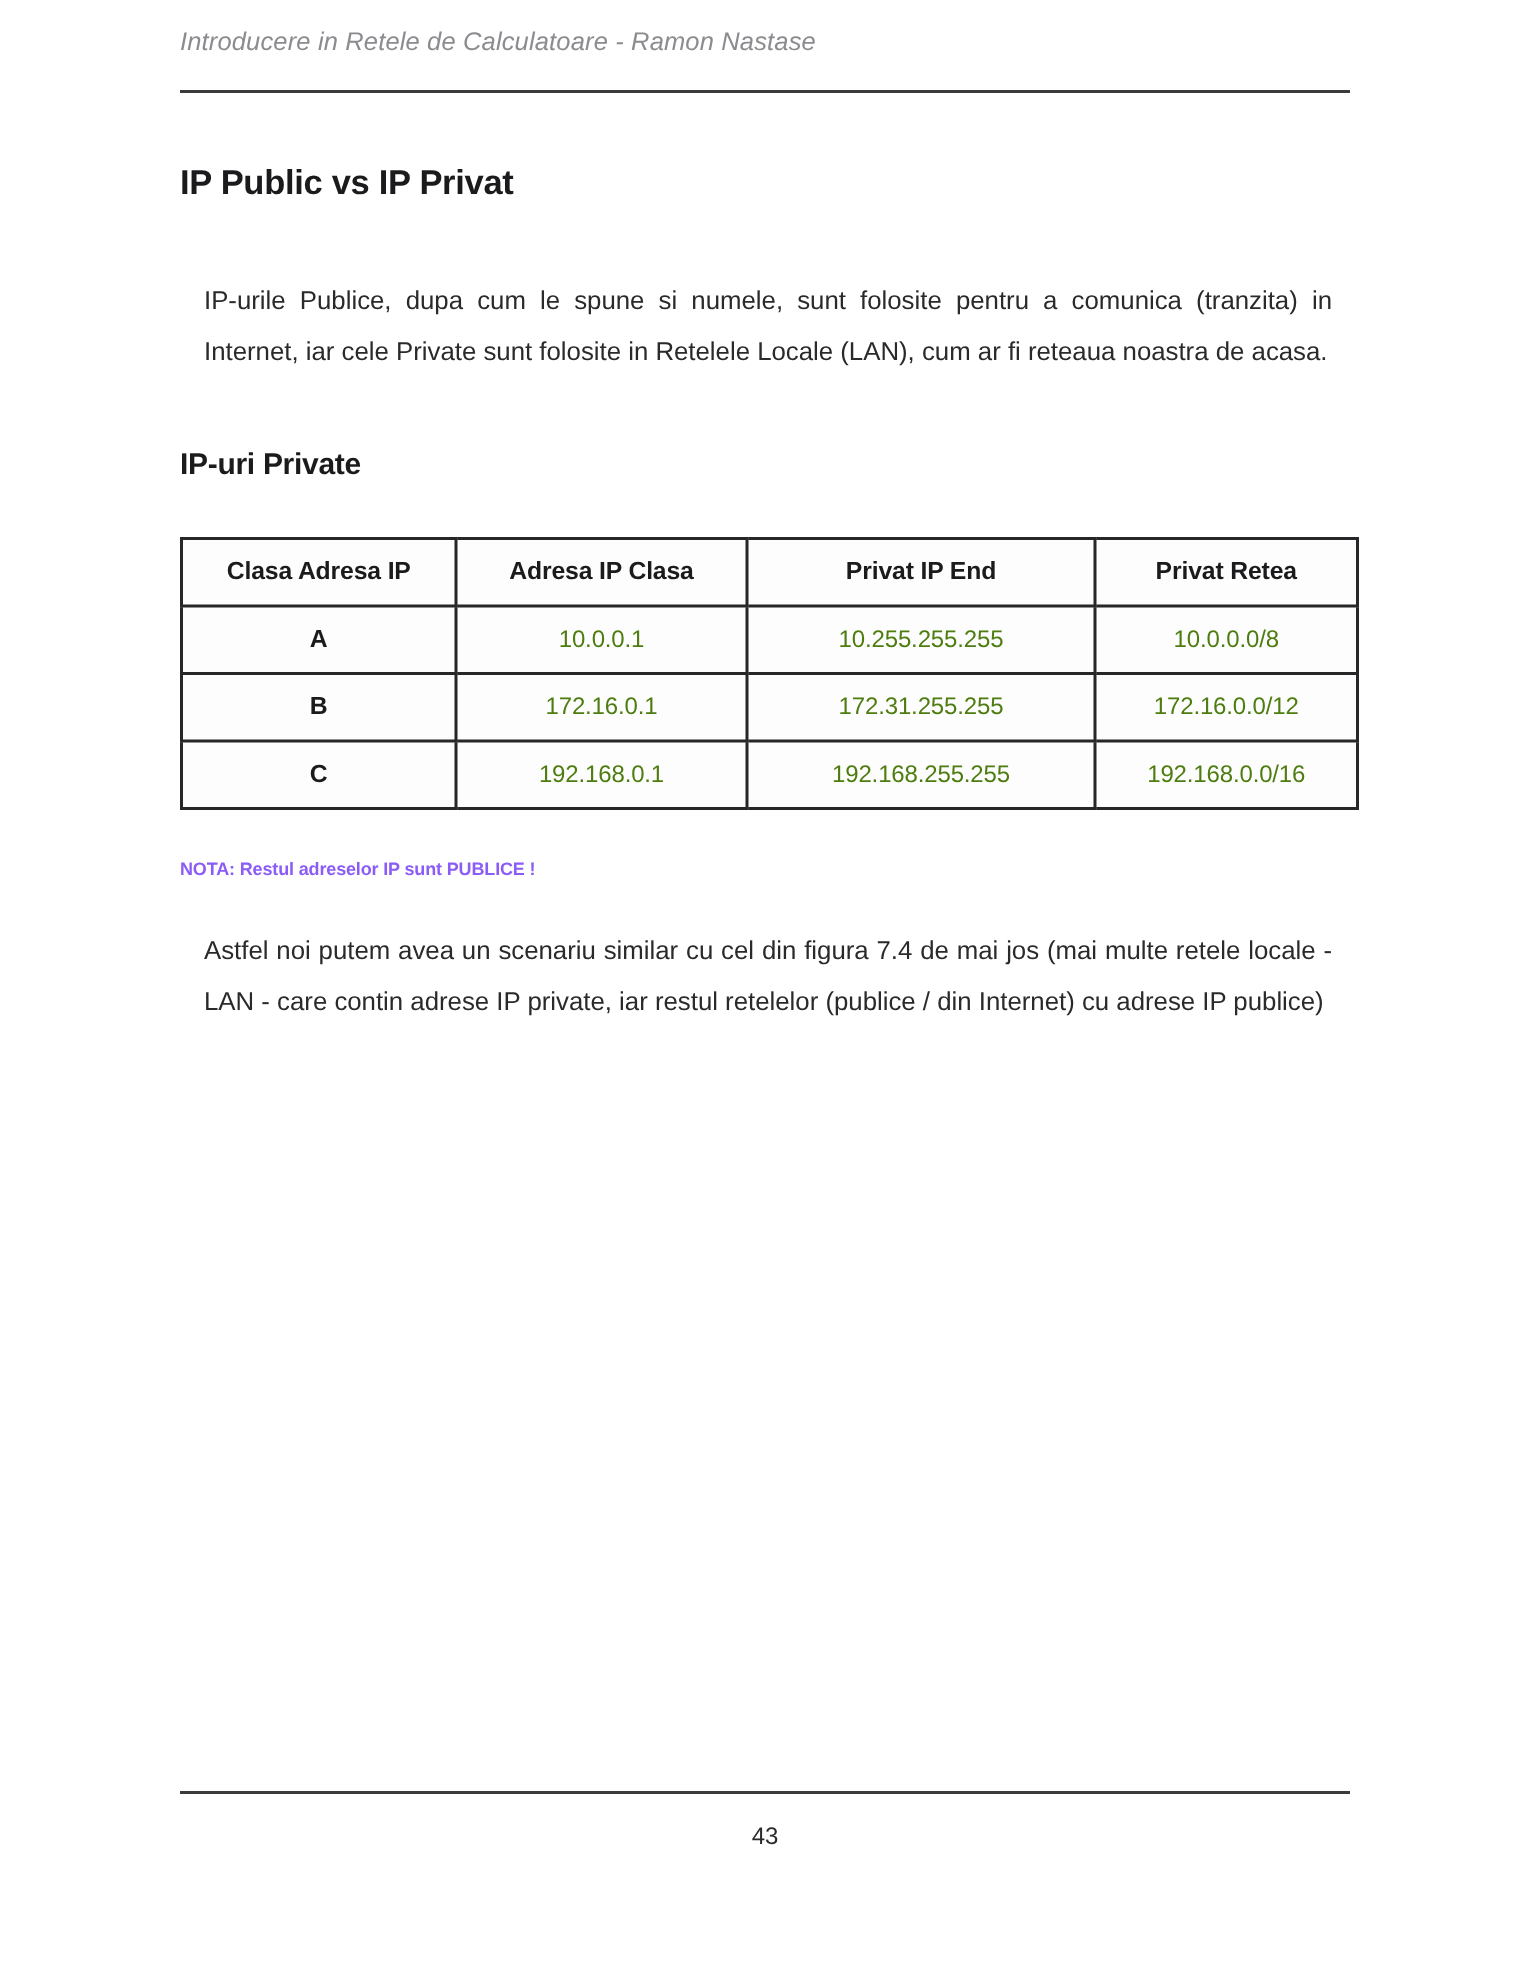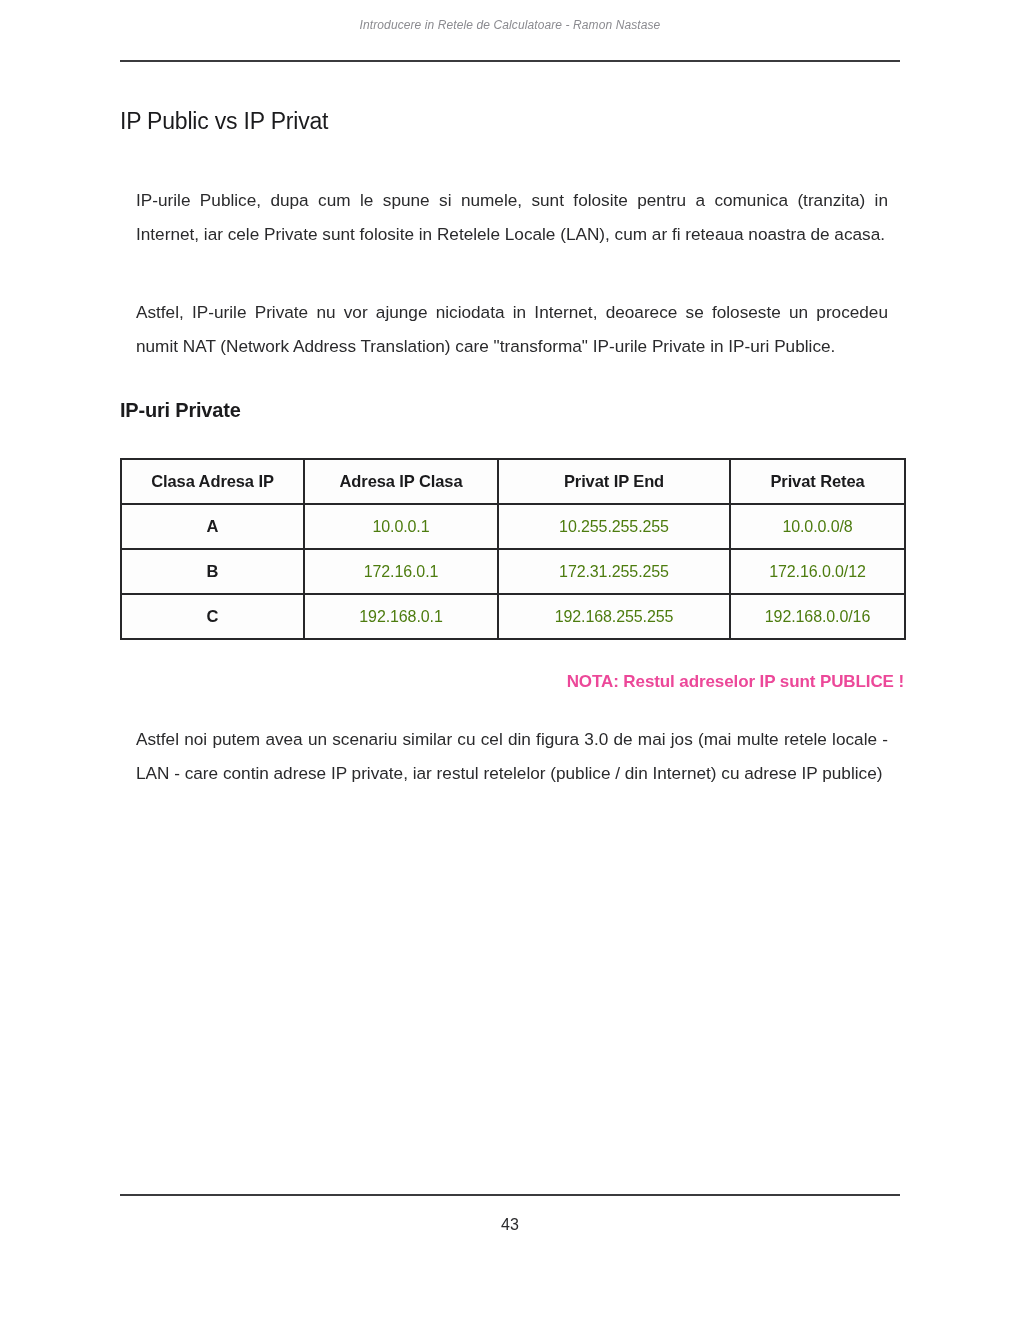--- a/index.html
+++ b/index.html
@@ -23,23 +23,23 @@
     height: 1325px;
     background: #ffffff;
   }
 
   
   .running-head {
     position: absolute;
     left: 120px;
     top: 18px;
     width: 780px;
-    text-align: center;
+    text-align: left;
     font-style: italic;
-    font-size: 12px;
+    font-size: 17px;
     letter-spacing: 0.1px;
     color: #8b8b90;
     white-space: nowrap;
   }
   .rule {
     position: absolute;
     left: 120px;
     width: 780px;
     height: 0;
     border-top: 2px solid #3b3b3d;
@@ -51,21 +51,21 @@
   .content {
     position: absolute;
     left: 120px;
     top: 108px;
     width: 784px;
   }
 
   h1.section-title {
     margin: 0 0 0 0;
     font-size: 23px;
-    font-weight: normal;
+    font-weight: bold;
     letter-spacing: -0.2px;
     color: #1b1b1d;
   }
   h2.sub-title {
     margin: 0;
     font-size: 20px;
     font-weight: bold;
     letter-spacing: -0.2px;
     color: #1b1b1d;
   }
@@ -120,25 +120,24 @@
   }
   table.ip-table td.class-cell {
     font-weight: bold;
     font-size: 16.5px;
     color: #1b1b1d;
   }
 
   
   p.note {
     margin: 0;
-    font-size: 17px;
+    font-size: 12px;
     font-weight: bold;
     letter-spacing: -0.1px;
-    color: #ec4899;
-    text-align: right;
+    color: #8b5cf6;
   }
 
   
   .page-number {
     position: absolute;
     left: 120px;
     top: 1200px;
     width: 780px;
     text-align: center;
     font-size: 16px;
@@ -158,21 +157,20 @@
   <div class="content">
 
     <h1 class="section-title">IP Public vs IP Privat</h1>
 
     <div class="spacer-32"></div>
 
     <p class="body">IP-urile Publice, dupa cum le spune si numele, sunt folosite pentru a comunica (tranzita) in Internet, iar cele Private sunt folosite in Retelele Locale (LAN), cum ar fi reteaua noastra de acasa.</p>
 
     <div class="spacer-12"></div>
 
-    <p class="body">Astfel, IP-urile Private nu vor ajunge niciodata in Internet, deoarece se foloseste un procedeu numit NAT (Network Address Translation) care "transforma" IP-urile Private in IP-uri Publice.</p>
 
     <div class="spacer-20"></div>
 
     <h2 class="sub-title">IP-uri Private</h2>
 
     <div class="spacer-24"></div>
 
 
     <div class="spacer-12"></div>
 
@@ -212,21 +210,21 @@
         </tr>
       </tbody>
     </table>
 
     <div class="spacer-32"></div>
 
     <p class="note">NOTA: Restul adreselor IP sunt PUBLICE !</p>
 
     <div class="spacer-14"></div>
 
-    <p class="body">Astfel noi putem avea un scenariu similar cu cel din figura 3.0 de mai jos (mai multe retele locale - LAN - care contin adrese IP private, iar restul retelelor (publice / din Internet) cu adrese IP publice)</p>
+    <p class="body">Astfel noi putem avea un scenariu similar cu cel din figura 7.4 de mai jos (mai multe retele locale - LAN - care contin adrese IP private, iar restul retelelor (publice / din Internet) cu adrese IP publice)</p>
 
   </div>
 
   <div class="rule rule-bottom"></div>
 
   <div class="page-number">43</div>
 
 </div>
 
 </body></html>

